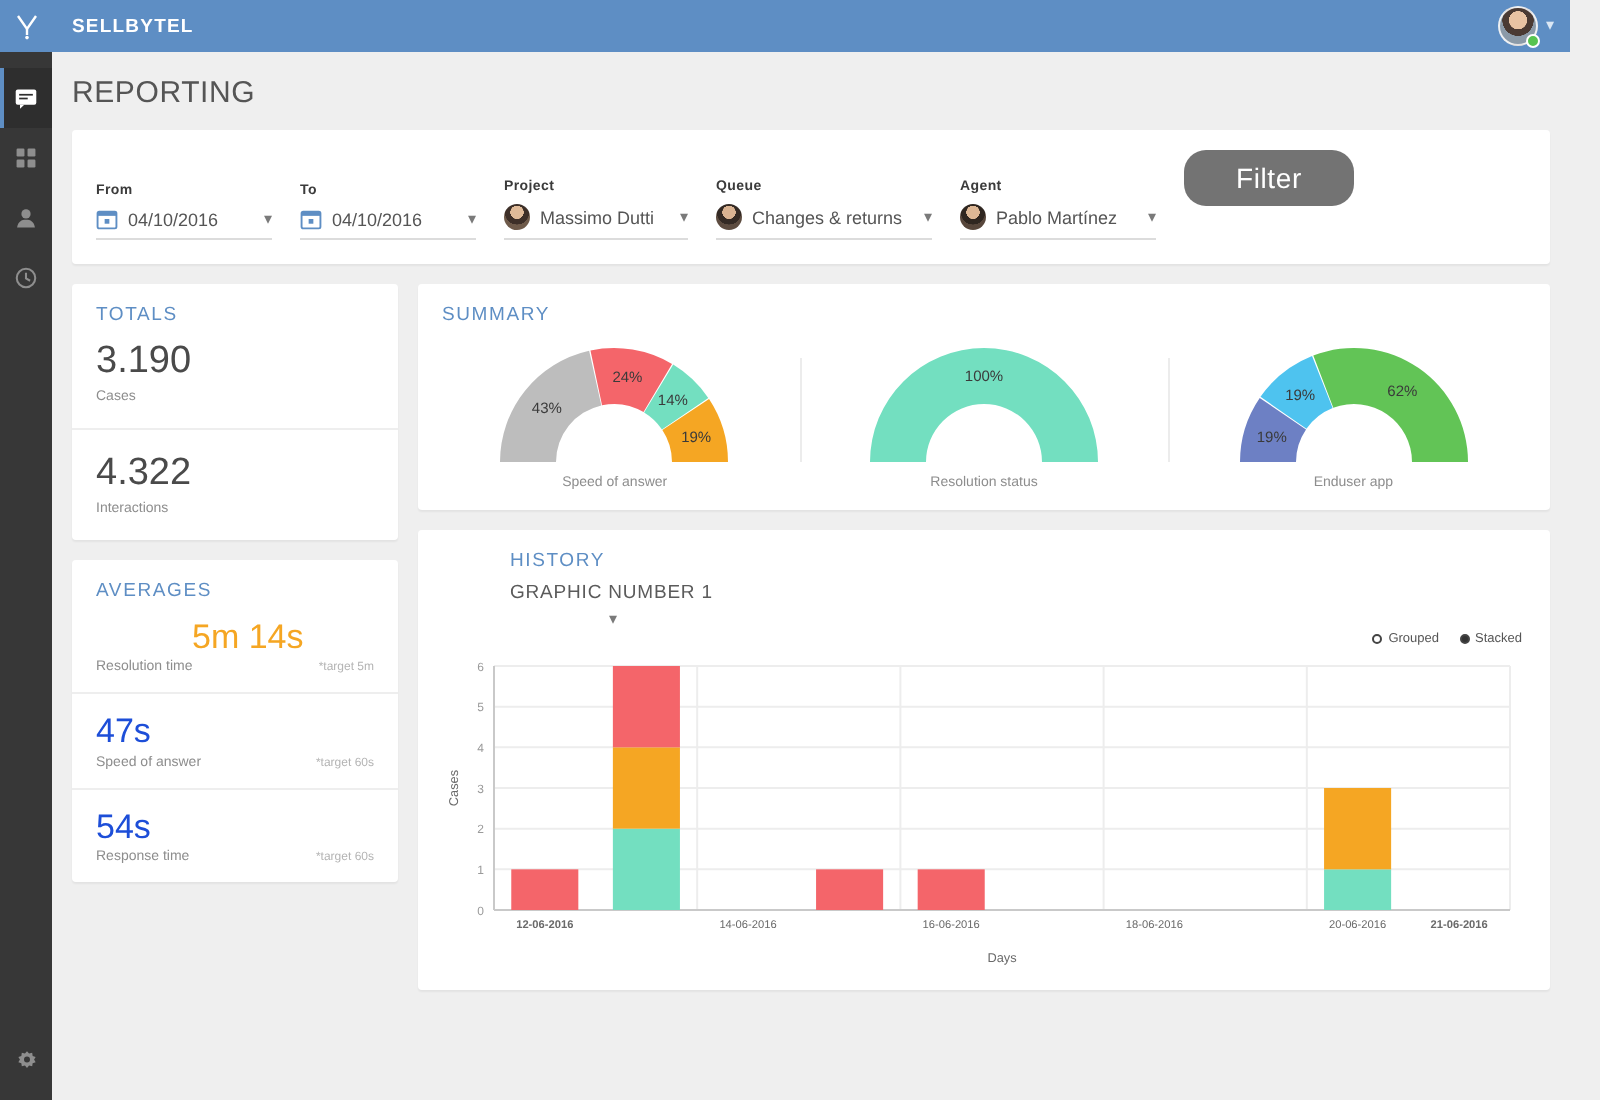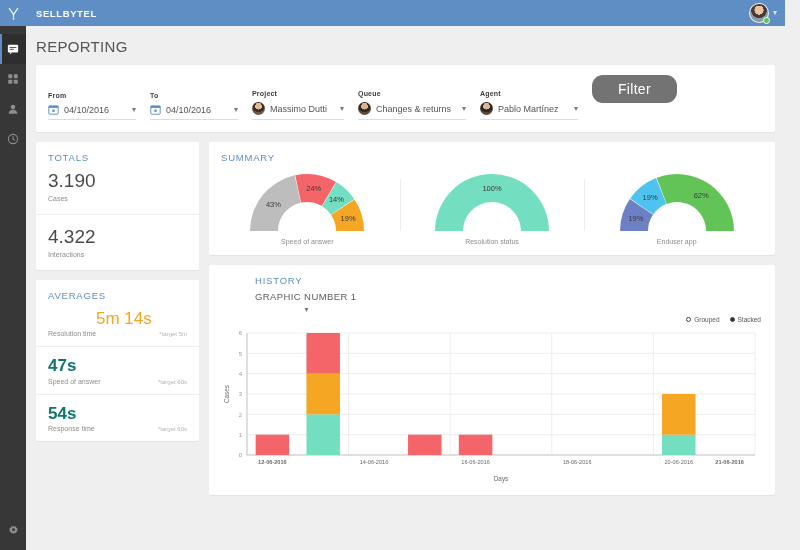--- a/index.html
+++ b/index.html
@@ -112,21 +112,21 @@
   .stat { padding: 4px 12px 12px 12px; }
   .stat + .stat { border-top: 1px solid #eee; padding-top: 12px; }
   .stat-num { font-size: 19px; color: #4a4a4a; font-weight: normal; line-height: 1.1; }
   .stat-lbl { font-size: 7px; color: #8d8d8d; margin-top: 3px; }
 
   
   .avg { padding: 4px 12px 9px 12px; }
   .avg + .avg { border-top: 1px solid #eee; padding-top: 9px; }
   .avg-num { font-size: 17px; line-height: 1.15; font-weight: normal; }
   .avg-num.orange { color: #f5a623; margin-left: 48px; }
-  .avg-num.green { color: #0f766e; font-weight: bold; }
+  .avg-num.green { color: #1d4ed8; }
   .avg-row { display: flex; align-items: baseline; margin-top: 2px; }
   .avg-lbl { font-size: 7px; color: #8d8d8d; }
   .avg-target { font-size: 6px; color: #b4b4b4; margin-left: auto; }
 
   
   .summary-body { display: flex; padding: 4px 6px 10px 6px; }
   .gauge-cell { flex: 1; display: flex; flex-direction: column; align-items: center; position: relative; }
   .gauge-cell + .gauge-cell:before {
     content: ""; position: absolute; left: 0; top: 8px; bottom: 14px; width: 1px; background: #ececec;
   }

